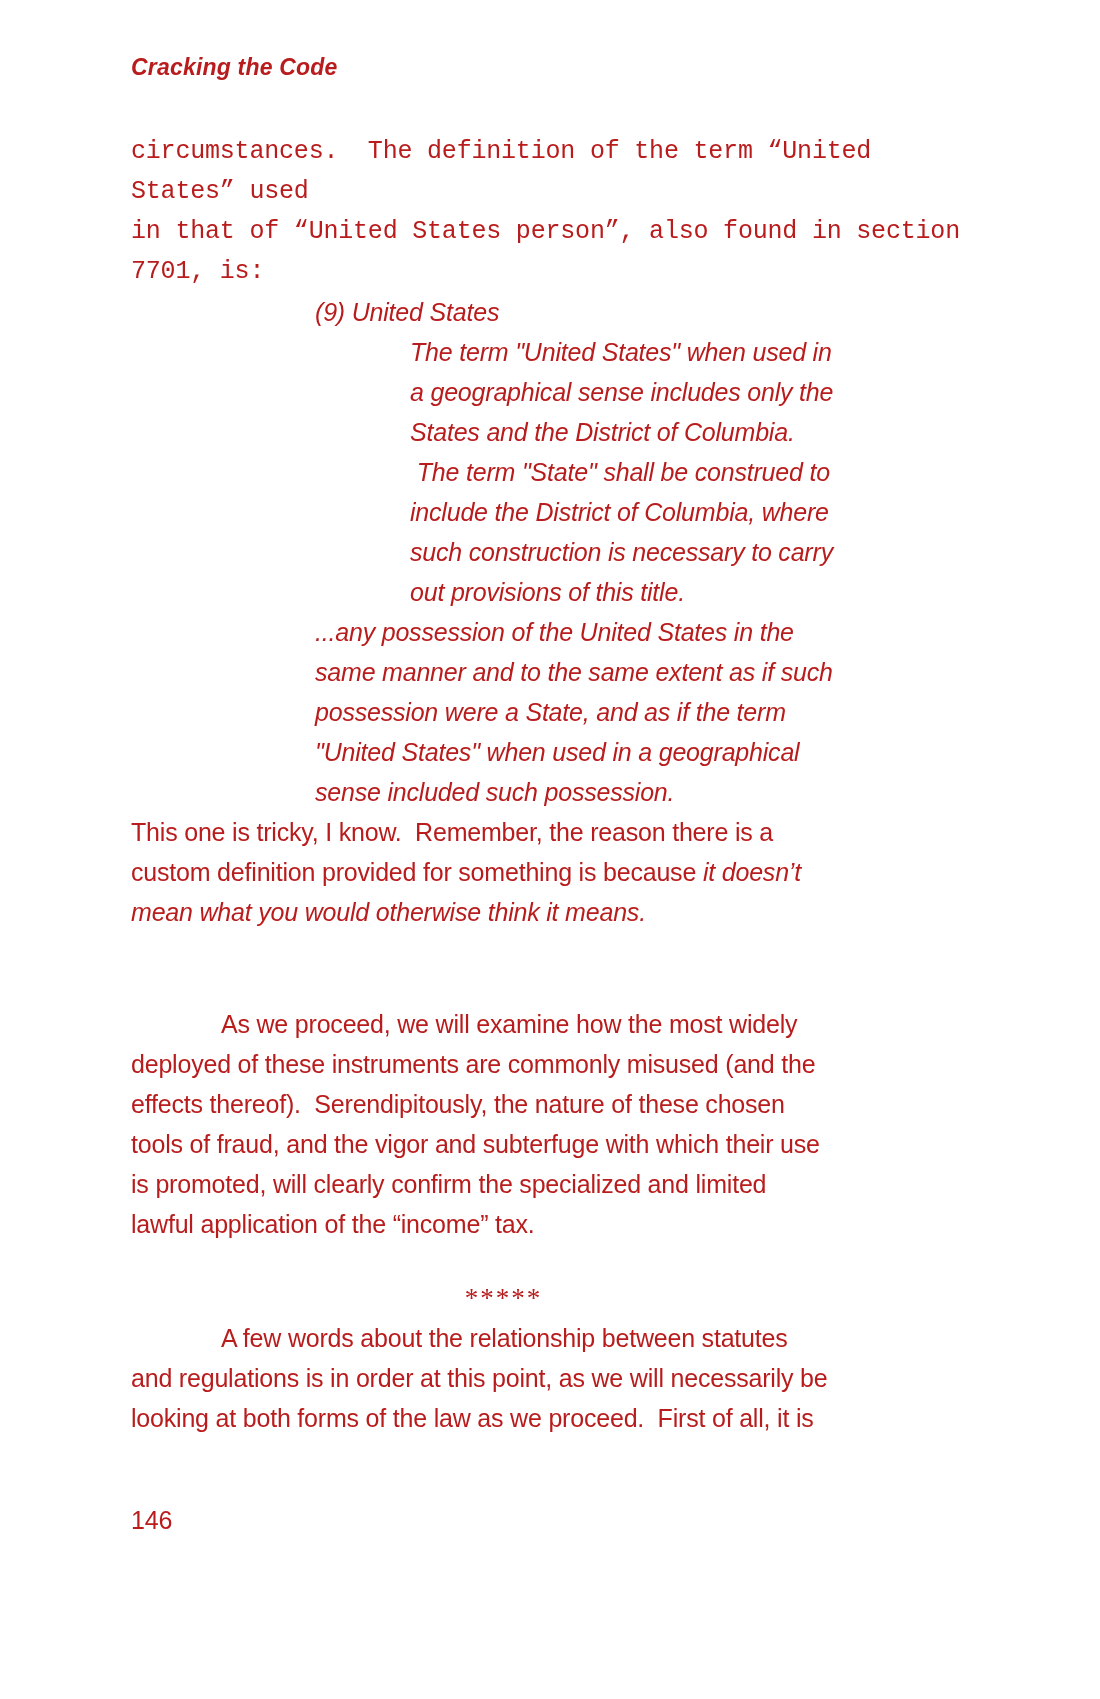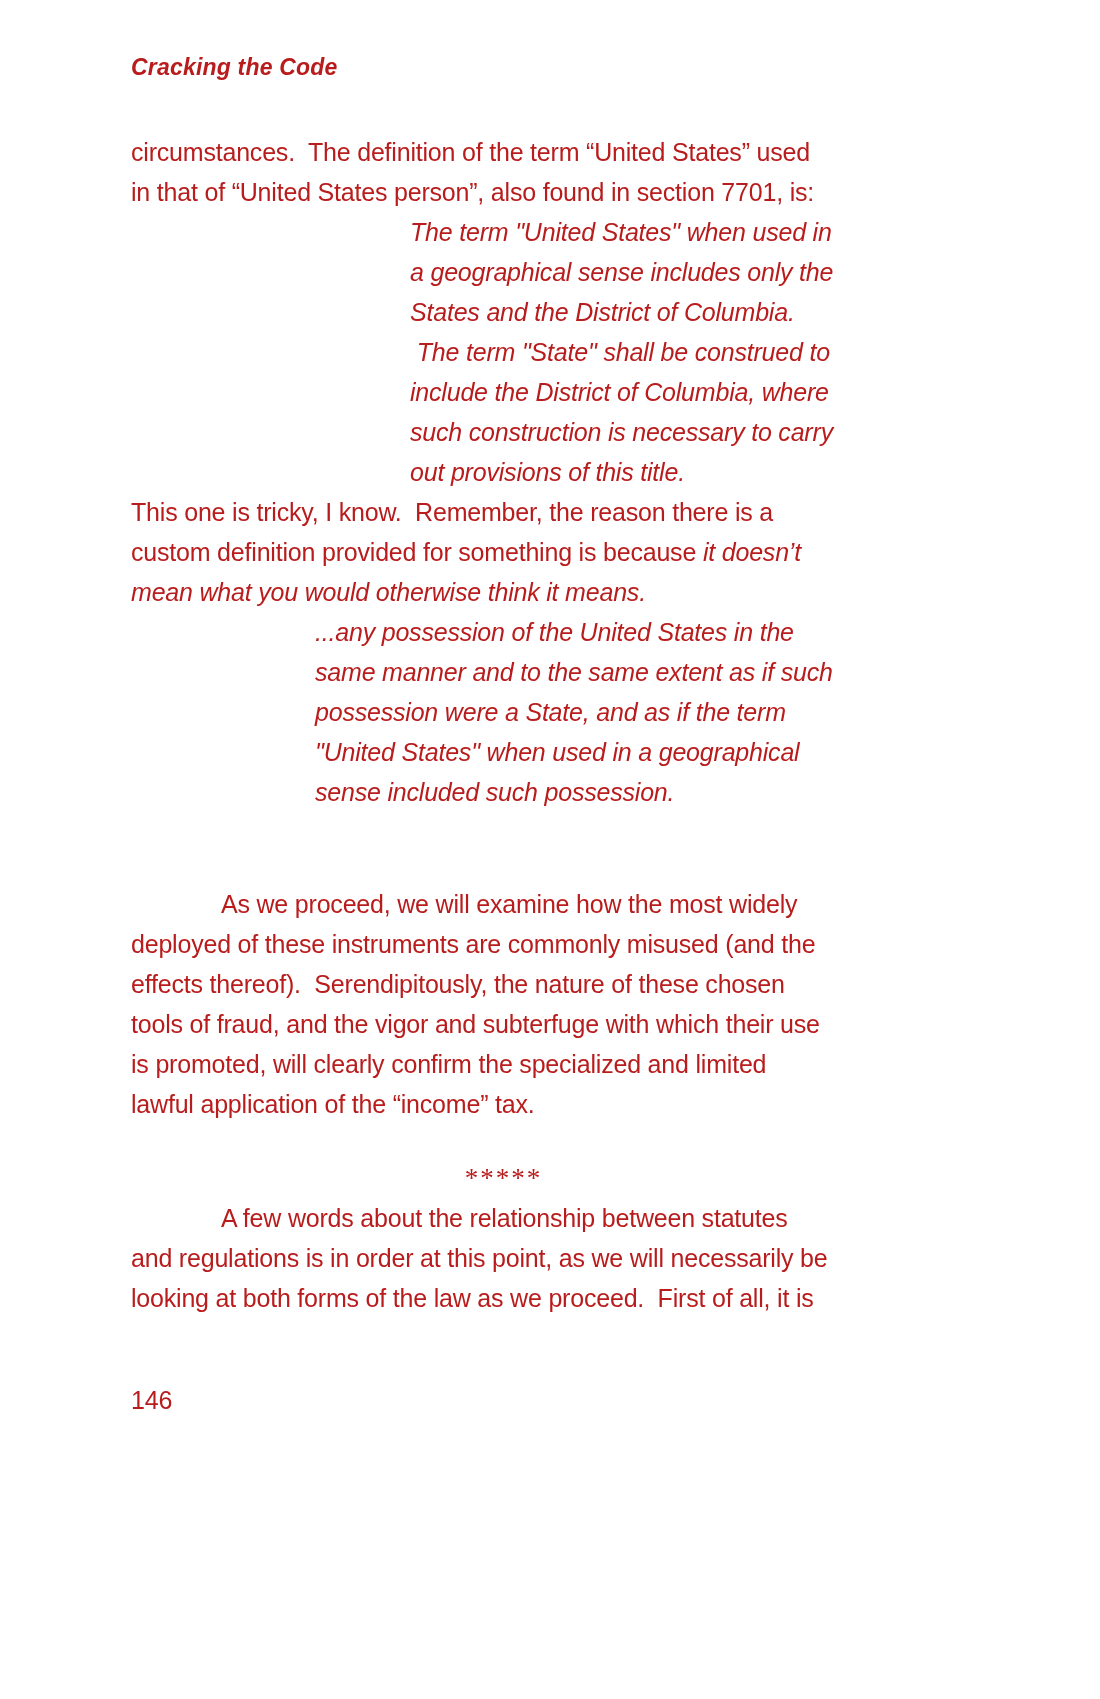--- a/index.html
+++ b/index.html
@@ -26,21 +26,21 @@
     letter-spacing: 0.2px;
     margin: 0;
   }
   .body-text {
     font-size: 25px;
     line-height: 40px;
     letter-spacing: -0.2px;
     white-space: pre-wrap;
     margin: 0;
   }
-  .para-intro { margin-top: 50px; }
+  .para-intro { margin-top: 50px; font-family: Liberation Mono, monospace; }
   .quote-label {
     font-style: italic;
     margin-left: 184px;
   }
   .quote-body {
     font-style: italic;
     margin-left: 279px;
   }
   .quote-wide {
     font-style: italic;
@@ -70,42 +70,43 @@
 </head>
 <body>
 
 <div class="page">
 
   <div class="book-header">Cracking the Code</div>
 
   <div class="body-text para-intro">circumstances.  The definition of the term “United States” used
 in that of “United States person”, also found in section 7701, is:</div>
 
+  <div class="body-text quote-label">(9) United States</div>
 
   <div class="body-text quote-body">The term "United States" when used in
 a geographical sense includes only the
 States and the District of Columbia.</div>
 
 
 
   <div class="body-text quote-body"> The term "State" shall be construed to
 include the District of Columbia, where
 such construction is necessary to carry
 out provisions of this title.</div>
 
 
-  <div class="body-text"><span>This one is tricky, I know.  Remember, the reason there is a
-custom definition provided for something is because </span><span class="italic-run">it doesn’t
-mean what you would otherwise think it means.</span></div>
-
   <div class="body-text quote-wide">...any possession of the United States in the
 same manner and to the same extent as if such
 possession were a State, and as if the term
 "United States" when used in a geographical
 sense included such possession.</div>
+
+  <div class="body-text"><span>This one is tricky, I know.  Remember, the reason there is a
+custom definition provided for something is because </span><span class="italic-run">it doesn’t
+mean what you would otherwise think it means.</span></div>
 
   <div class="body-text para-proceed">As we proceed, we will examine how the most widely
 deployed of these instruments are commonly misused (and the
 effects thereof).  Serendipitously, the nature of these chosen
 tools of fraud, and the vigor and subterfuge with which their use
 is promoted, will clearly confirm the specialized and limited
 lawful application of the “income” tax.</div>
 
   <div class="separator-row">*****</div>
 

